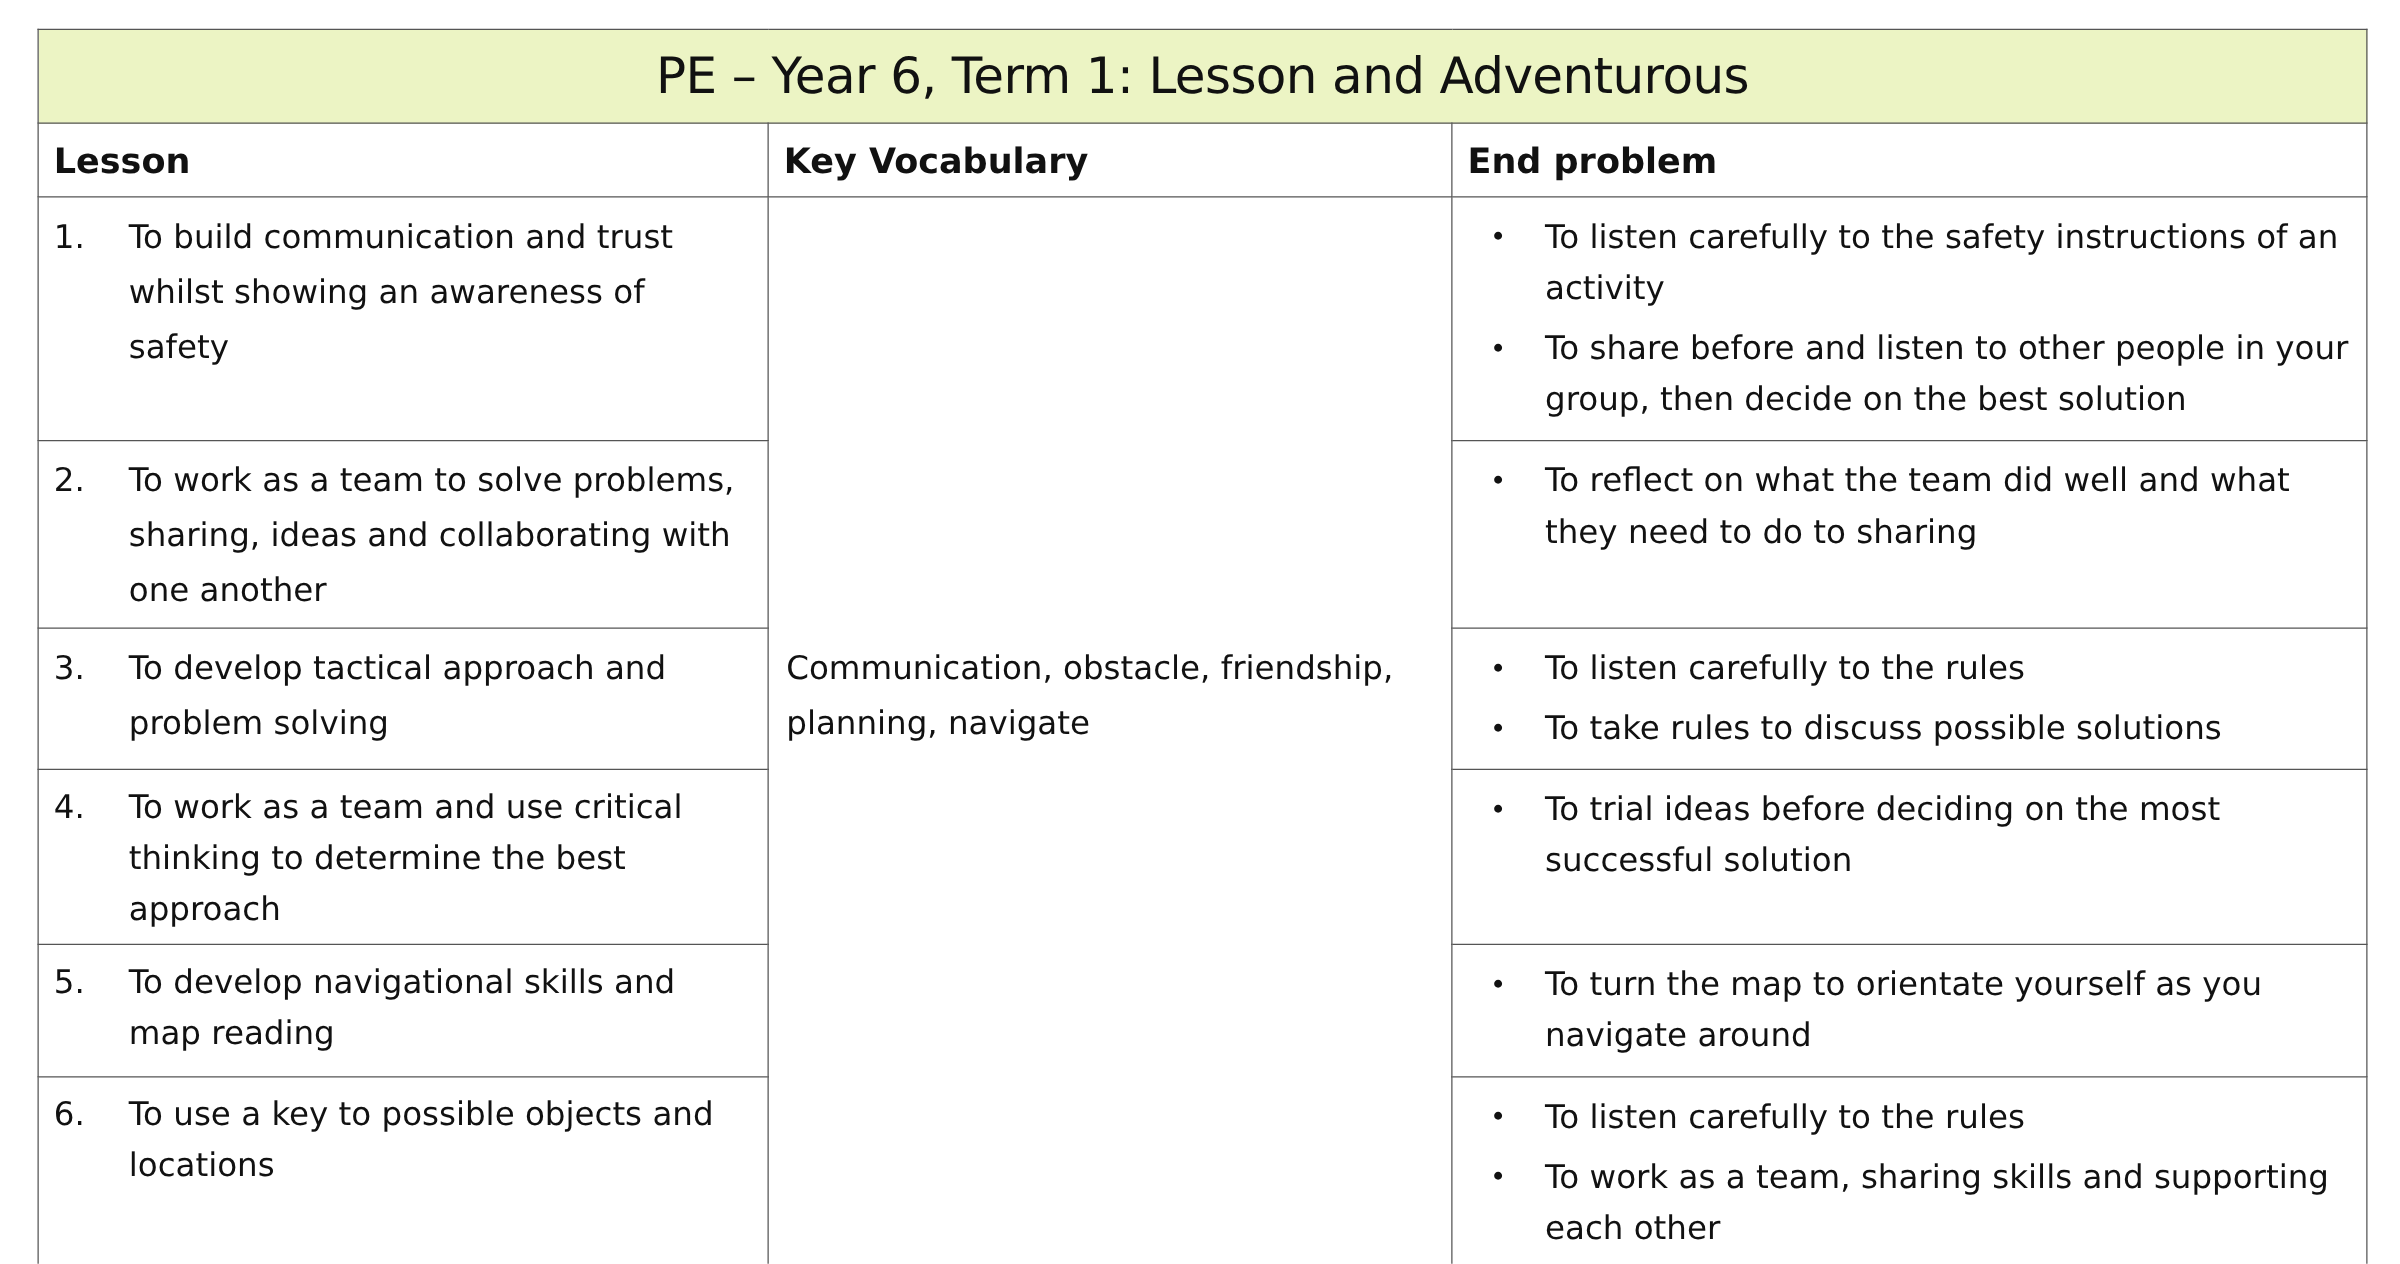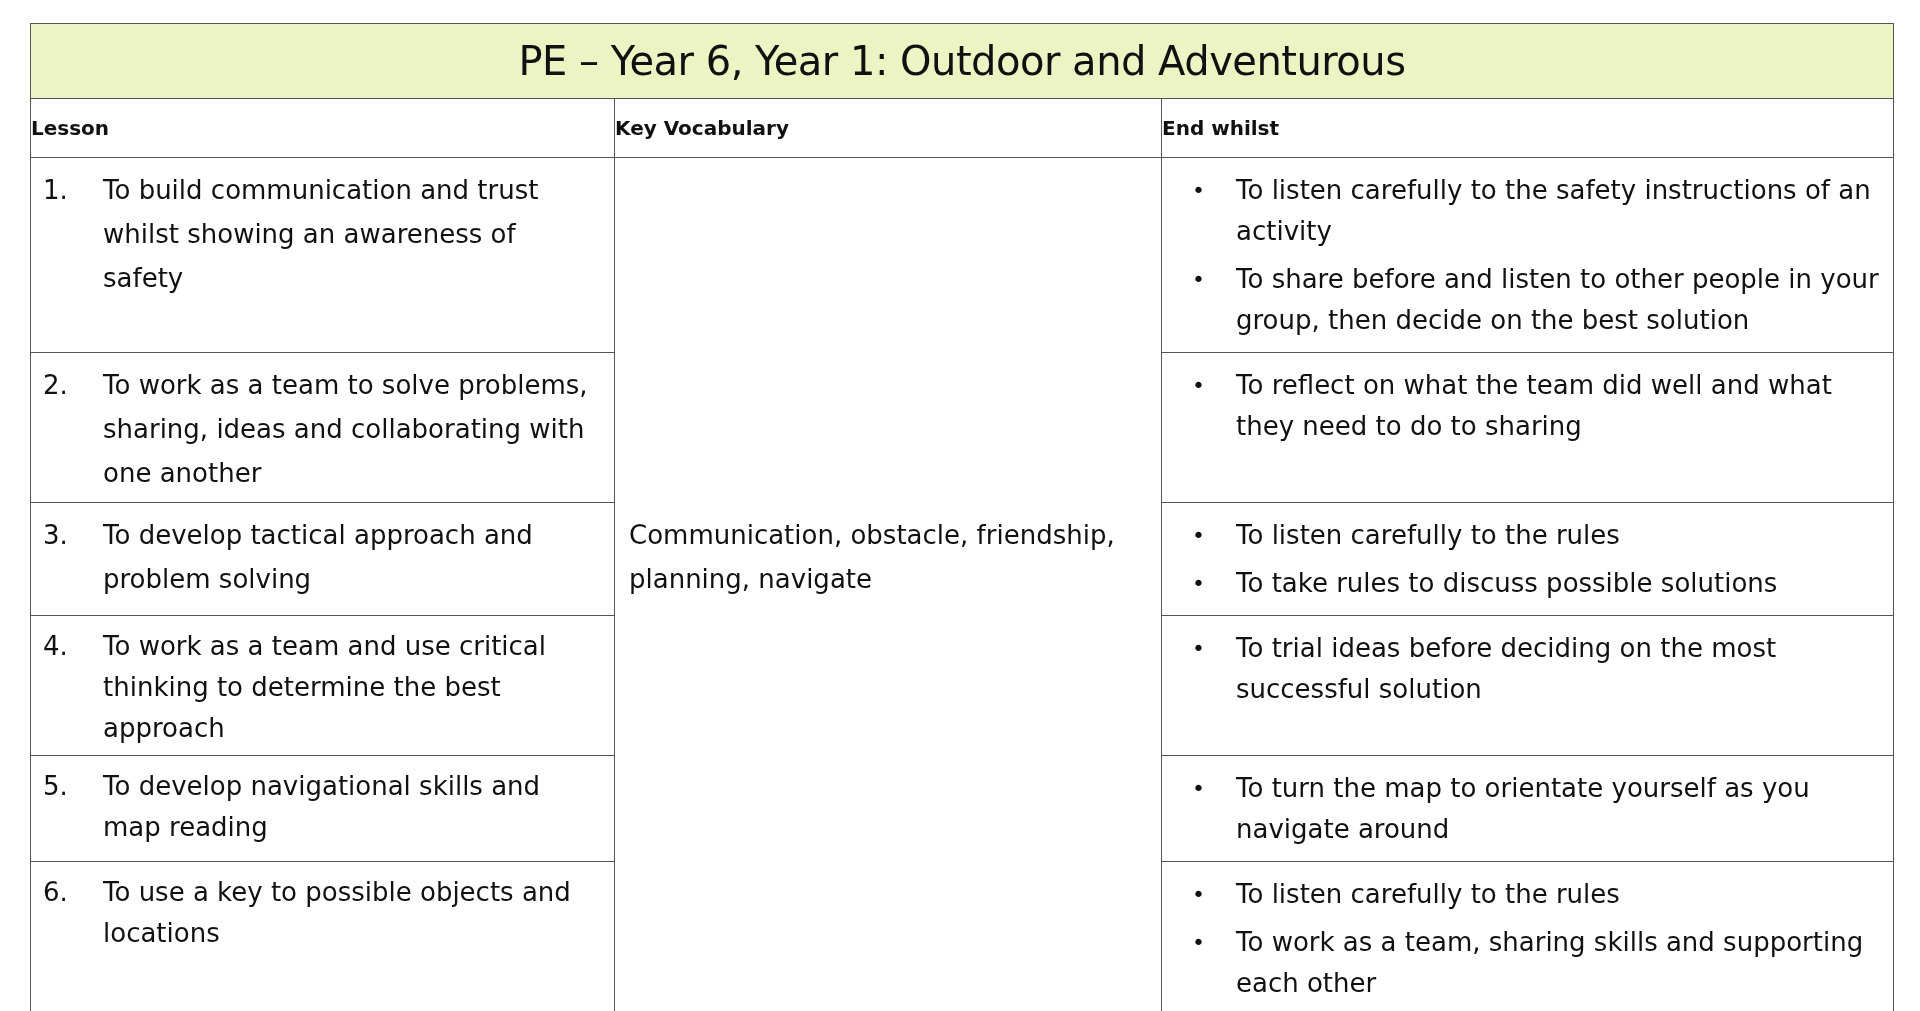--- a/index.html
+++ b/index.html
@@ -3,48 +3,48 @@
 <meta charset="utf-8">
 <style>
   html, body { margin: 0; padding: 0; background: #ffffff; }
   body { width: 1920px; height: 1011px; position: relative; overflow: hidden;
          font-family: "DejaVu Sans", sans-serif; color: #111; }
   .tbl { position: absolute; left: 30px; top: 23px; width: 1863px; }
   table { border-collapse: collapse; width: 1863px; table-layout: fixed; }
   td, th { border: 1.5px solid #555; vertical-align: top; padding: 0; }
   .title-cell { background: #ecf4c4; height: 74px; text-align: center; vertical-align: middle;
                 font-size: 40px; font-weight: normal; letter-spacing: -0.5px; }
-  .hdr th { height: 58px; text-align: left; vertical-align: middle; font-size: 20px; font-weight: bold;
-            }
+  .hdr th { height: 58px; text-align: left; vertical-align: middle; font-size: 28px; font-weight: bold;
+            padding-left: 12px; }
   .lesson { position: relative; font-size: 26px; line-height: 44px; padding: 10px 12px 6px 72px; }
   .lesson .num { position: absolute; left: 12px; top: 10px; }
   .vocab { vertical-align: middle; font-size: 26px; line-height: 44px; padding: 0 12px 60px 14px; }
   .ends { font-size: 26px; line-height: 41px; padding: 12px 10px 4px 12px; }
   .ends ul { margin: 0; padding: 0; list-style: none; }
   .ends li { position: relative; padding-left: 62px; margin-bottom: 7px; }
   .ends li .bullet { position: absolute; left: 18px; top: 0; font-size: 22px; }
 </style>
 </head>
 <body>
 
 <div class="tbl">
 <table>
   <colgroup>
     <col style="width:584px">
         <col style="width:547px">
         <col style="width:732px">
   </colgroup>
   <tbody>
         <tr>
-    <th colspan="3" class="title-cell">PE – Year 6, Year 1: Outdoor and Adventurous</th>
+    <th colspan="3" class="title-cell">PE – Year 6, Term 1: Lesson and Adventurous</th>
   </tr>
   <tr class="hdr">
     <th>Lesson</th>
     <th>Key Vocabulary</th>
-    <th>End whilst</th>
+    <th>End problem</th>
   </tr>
 
   <tr style="height:189px">
     <td class="lesson">
       <span class="num">1.</span>
       <span>To build communication and trust whilst showing an awareness of safety</span>
     </td>
     <td rowspan="6" class="vocab">Communication, obstacle, friendship, planning, navigate</td>
     <td class="ends">
       <ul>

